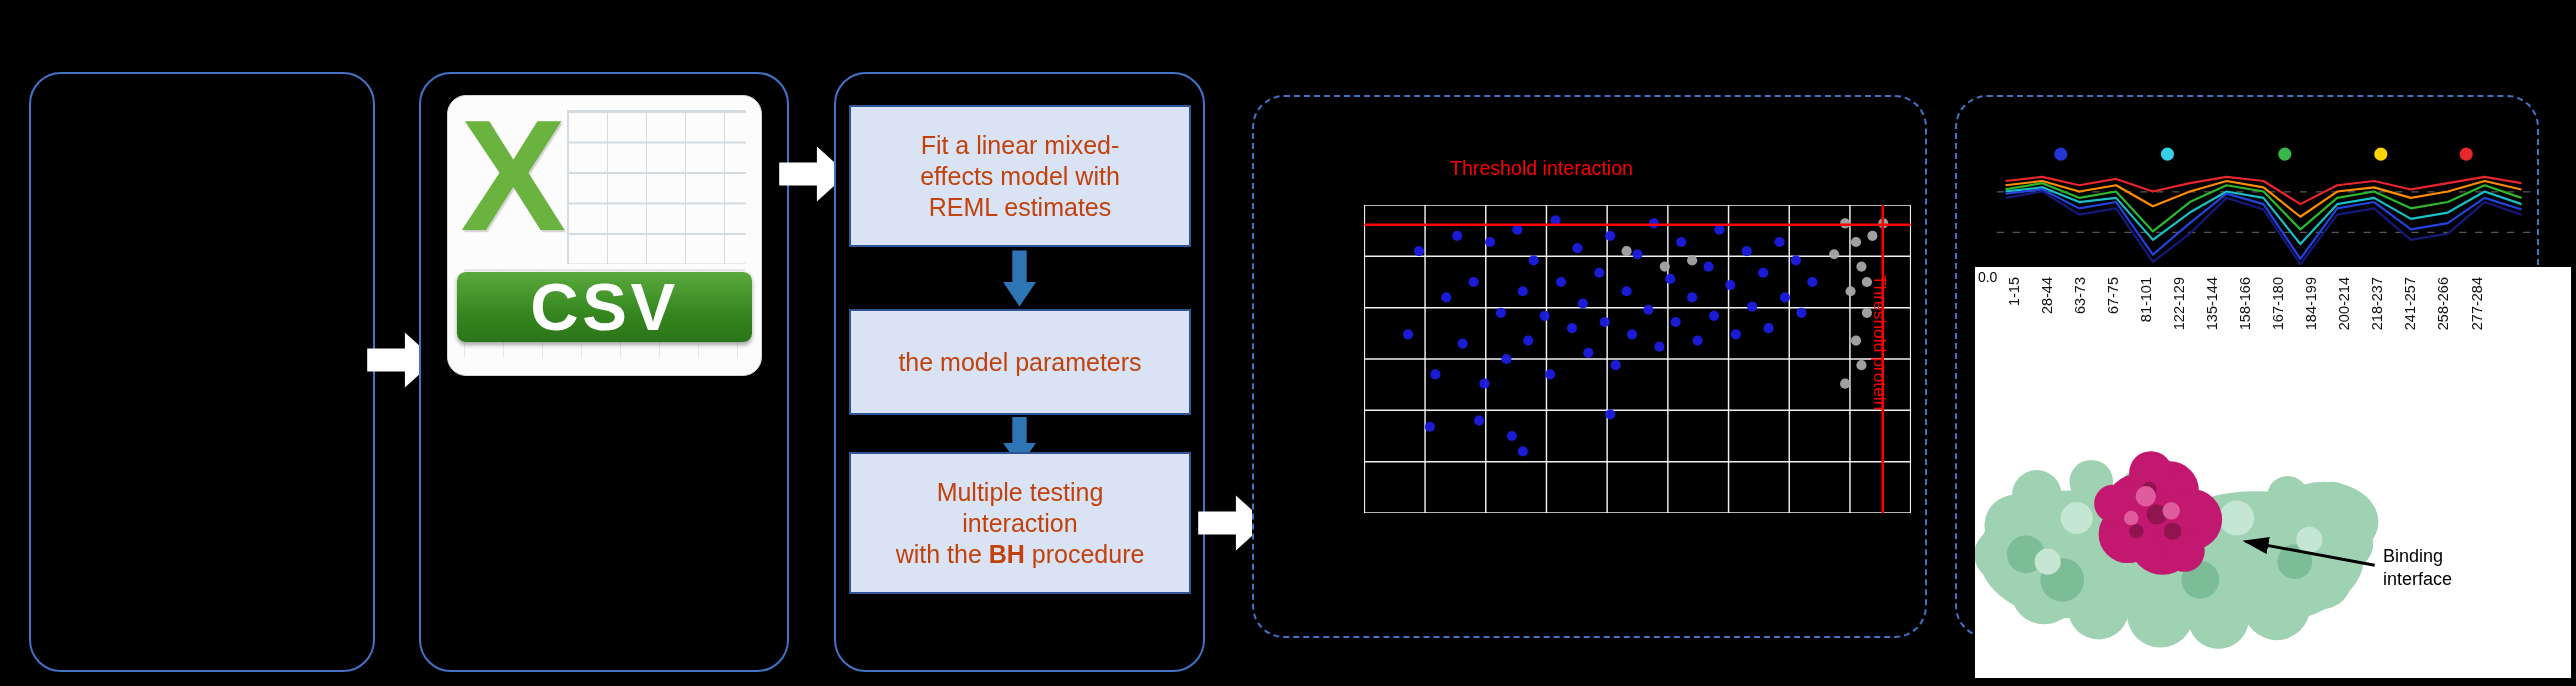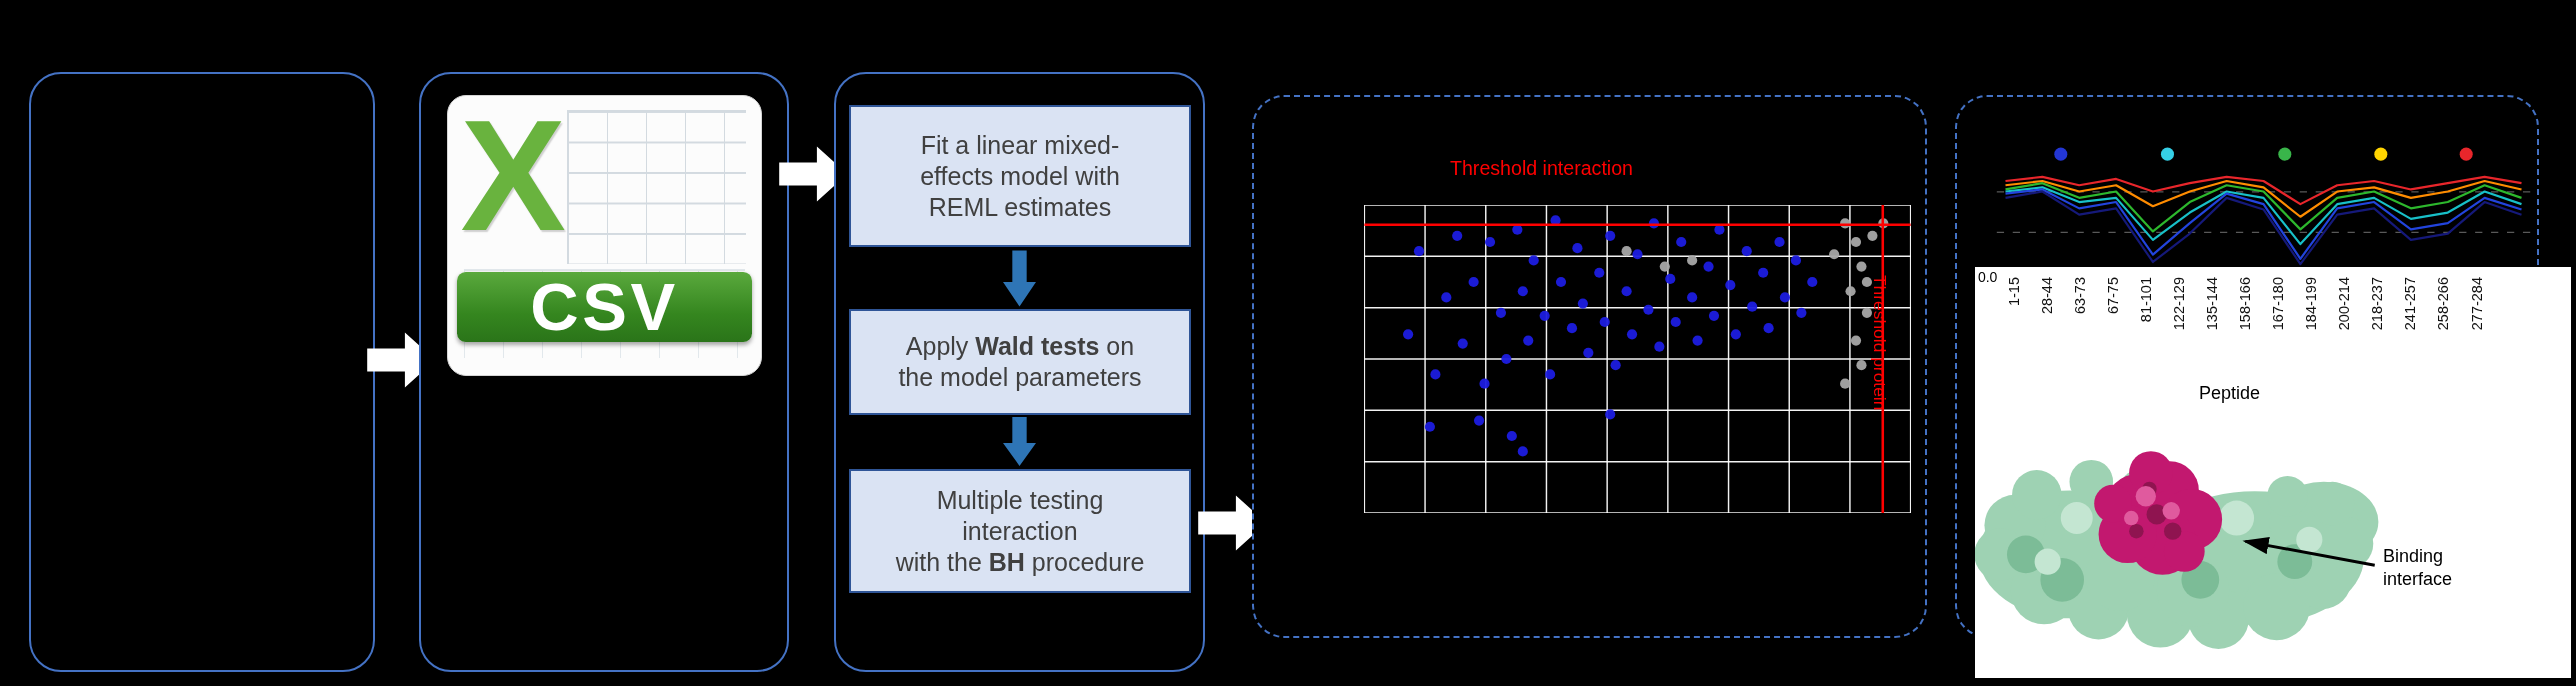--- a/index.html
+++ b/index.html
@@ -21,21 +21,21 @@
             background-size:39px 30.5px;}
   .csv-x{position:absolute;left:4%;top:-4%;font-size:158px;font-weight:800;color:#69b33e;
          text-shadow:1.5px 2.2px 1.5px rgba(0,0,0,.18);}
   .csv-banner{position:absolute;left:3%;right:3%;top:63%;height:25%;border-radius:8.7px;
          background:linear-gradient(180deg,#5aa93d 0%,#35861f 60%,#2a7419 100%);
          display:flex;align-items:center;justify-content:center;color:#fff;font-weight:700;
          font-size:67px;letter-spacing:3.6px;box-shadow:0 2.2px 4.4px rgba(0,0,0,.35);}
   
   .step{position:absolute;left:849px;width:342px;background:#dae3f3;border:2.2px solid #2f5597;
         display:flex;flex-direction:column;justify-content:center;align-items:center;
-        color:#404040;font-size:25px;line-height:1.24;text-align:center;box-sizing:border-box;padding:5.8px 7.3px;}
+        color:#c2410c;font-size:25px;line-height:1.24;text-align:center;box-sizing:border-box;padding:5.8px 7.3px;}
   
   .scatter-wrap{position:absolute;left:1364px;top:205px;width:547px;height:316px;}
   .scatter-title{position:absolute;left:86px;top:-48px;color:#ff0000;font-size:19.6px;white-space:nowrap;}
   .scatter-side-label{position:absolute;left:526px;top:70px;color:#ff0000;font-size:17.4px;white-space:nowrap;
         transform:rotate(90deg);transform-origin:0 0;}
   
   .white-panel{position:absolute;left:1975px;top:267px;width:556px;height:411px;background:#ffffff;padding-left:40px;}
   .y-tick{position:absolute;left:2.9px;top:1.5px;color:#000;font-size:14px;}
   .pep-labels{position:absolute;left:0;top:0;width:556px;height:131px;}
   .pep-label{position:absolute;display:inline-block;top:10.2px;color:#111;font-size:14.5px;white-space:nowrap;
@@ -72,27 +72,26 @@
   <div class="panel" style="left:834px;top:72px;width:371px;height:600px;"></div>
   <div class="step" style="top:105px;height:142px;">
       <div><span>Fit a linear mixed-</span></div>
       <div><span>effects model with</span></div>
       <div><span style="font-weight: 400;">REML</span><span> estimates</span></div>
     </div>
   <svg class="warrow" style="left:1003px;top:250px;" width="33" height="57" viewBox="0 0 46 78">
     <polygon points="13,0 33,0 33,44 46,44 23,78 0,44 13,44" fill="#2e75b6"></polygon>
   </svg>
   <div class="step" style="top:309px;height:106px;">
-      <div><span>Apply </span><span style="font-weight: 700;">Wald tests</span><span> on</span></div>
       <div><span>the model parameters</span></div>
     </div>
   <svg class="warrow" style="left:1003px;top:417px;" width="33" height="49" viewBox="0 0 46 68">
     <polygon points="13,0 33,0 33,36 46,36 23,68 0,36 13,36" fill="#2e75b6"></polygon>
   </svg>
-  <div class="step" style="top:469px;height:124px;align-items:center;">
+  <div class="step" style="top:452px;height:142px;align-items:center;">
       <div><span>Multiple testing</span></div>
       <div><span>interaction</span></div>
       <div><span>with the </span><span style="font-weight: 700;">BH</span><span> procedure</span></div>
     </div>
 
   <svg class="warrow" style="left:1198px;top:494px;" width="70" height="58" viewBox="0 0 96 80">
     <polygon points="0,24 52,24 52,2 94,40 52,78 52,56 0,56" fill="#ffffff"></polygon>
   </svg>
 
   <div class="panel dashed" style="left:1252px;top:95px;width:675px;height:543px;"></div>
@@ -224,21 +223,20 @@
         <span class="pep-label" style="left: 229px;">135-144</span>
         <span class="pep-label" style="left: 262px;">158-166</span>
         <span class="pep-label" style="left: 295px;">167-180</span>
         <span class="pep-label" style="left: 328px;">184-199</span>
         <span class="pep-label" style="left: 361px;">200-214</span>
         <span class="pep-label" style="left: 394px;">218-237</span>
         <span class="pep-label" style="left: 427px;">241-257</span>
         <span class="pep-label" style="left: 460px;">258-266</span>
         <span class="pep-label" style="left: 494px;">277-284</span>
       </div>
-    <div class="peptide-axis-title">Peptide</div>
 
     <svg style="position:absolute;left:0;top:142px;" width="556" height="269" viewBox="0 0 765 370">
       <defs>
         <marker id="ah" markerWidth="10" markerHeight="8" refX="8" refY="3" orient="auto">
           <path d="M0,0 L9,3 L0,6 Z" fill="#000"></path>
         </marker>
       </defs>
       <g>
         <ellipse class="prot-g" cx="130" cy="200" rx="125" ry="88" fill="#9ed2b3"></ellipse>
         <ellipse class="prot-g" cx="385" cy="205" rx="150" ry="92" fill="#9ed2b3"></ellipse>

